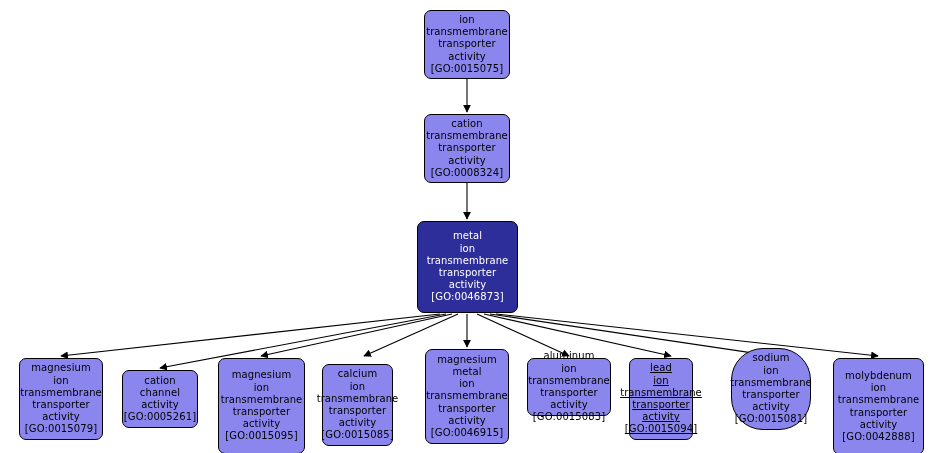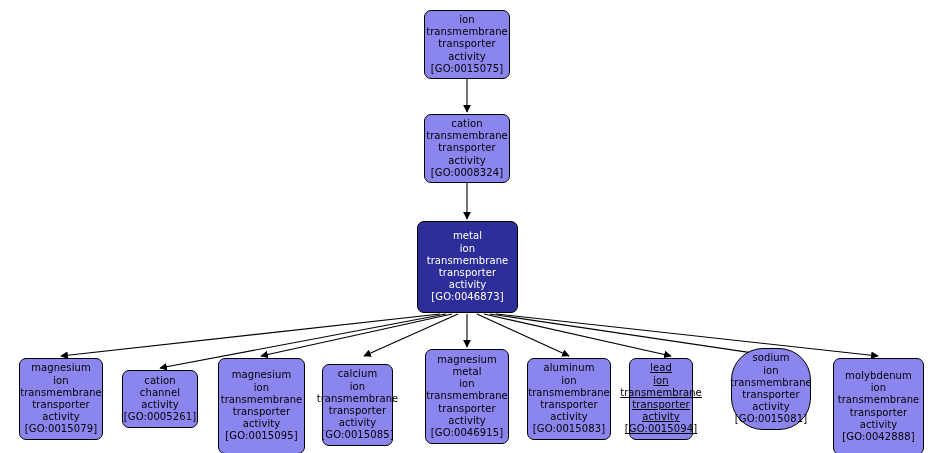--- a/index.html
+++ b/index.html
@@ -132,21 +132,21 @@
       </div>
       <div class="node light" style="left: 425px; top: 349px; width: 84px; height: 95px;">
         <span class="line">magnesium</span>
         <span class="line">metal</span>
         <span class="line">ion</span>
         <span class="line">transmembrane</span>
         <span class="line">transporter</span>
         <span class="line">activity</span>
         <span class="line">[GO:0046915]</span>
       </div>
-      <div class="node light" style="left: 527px; top: 358px; width: 84px; height: 82px;">
+      <div class="node light" style="left: 527px; top: 358px; width: 84px; height: 58px;">
         <span class="line">aluminum</span>
         <span class="line">ion</span>
         <span class="line">transmembrane</span>
         <span class="line">transporter</span>
         <span class="line">activity</span>
         <span class="line">[GO:0015083]</span>
       </div>
       <div class="node light" style="left: 629px; top: 358px; width: 64px; height: 82px; text-decoration: underline;">
         <span class="line">lead</span>
         <span class="line">ion</span>

